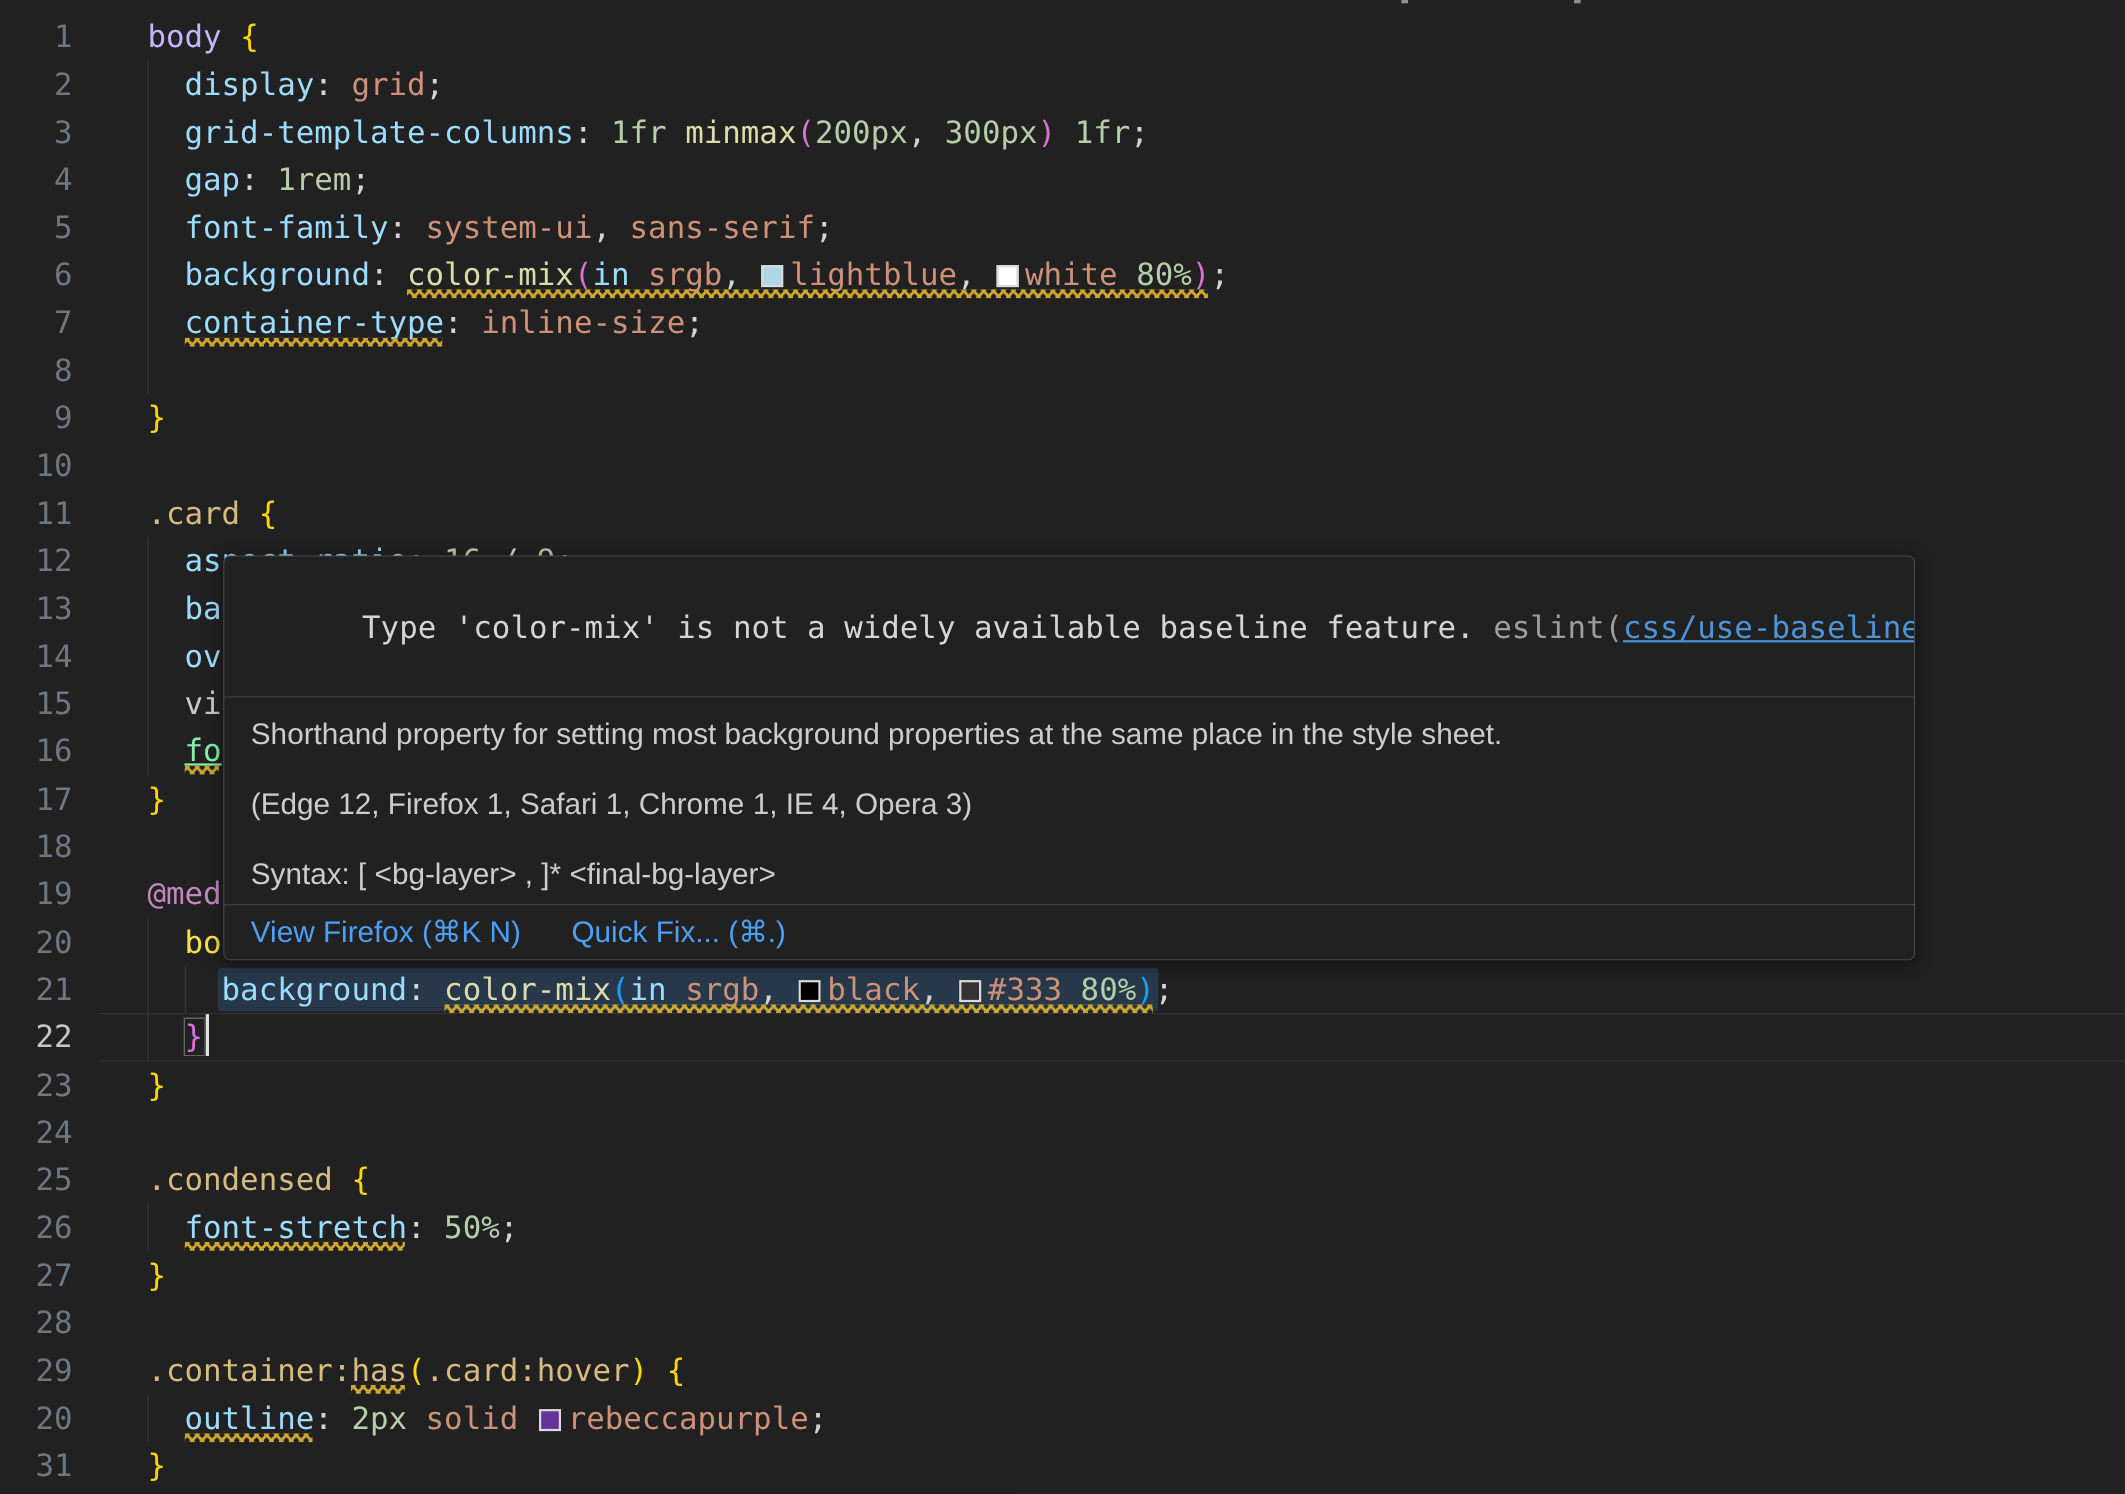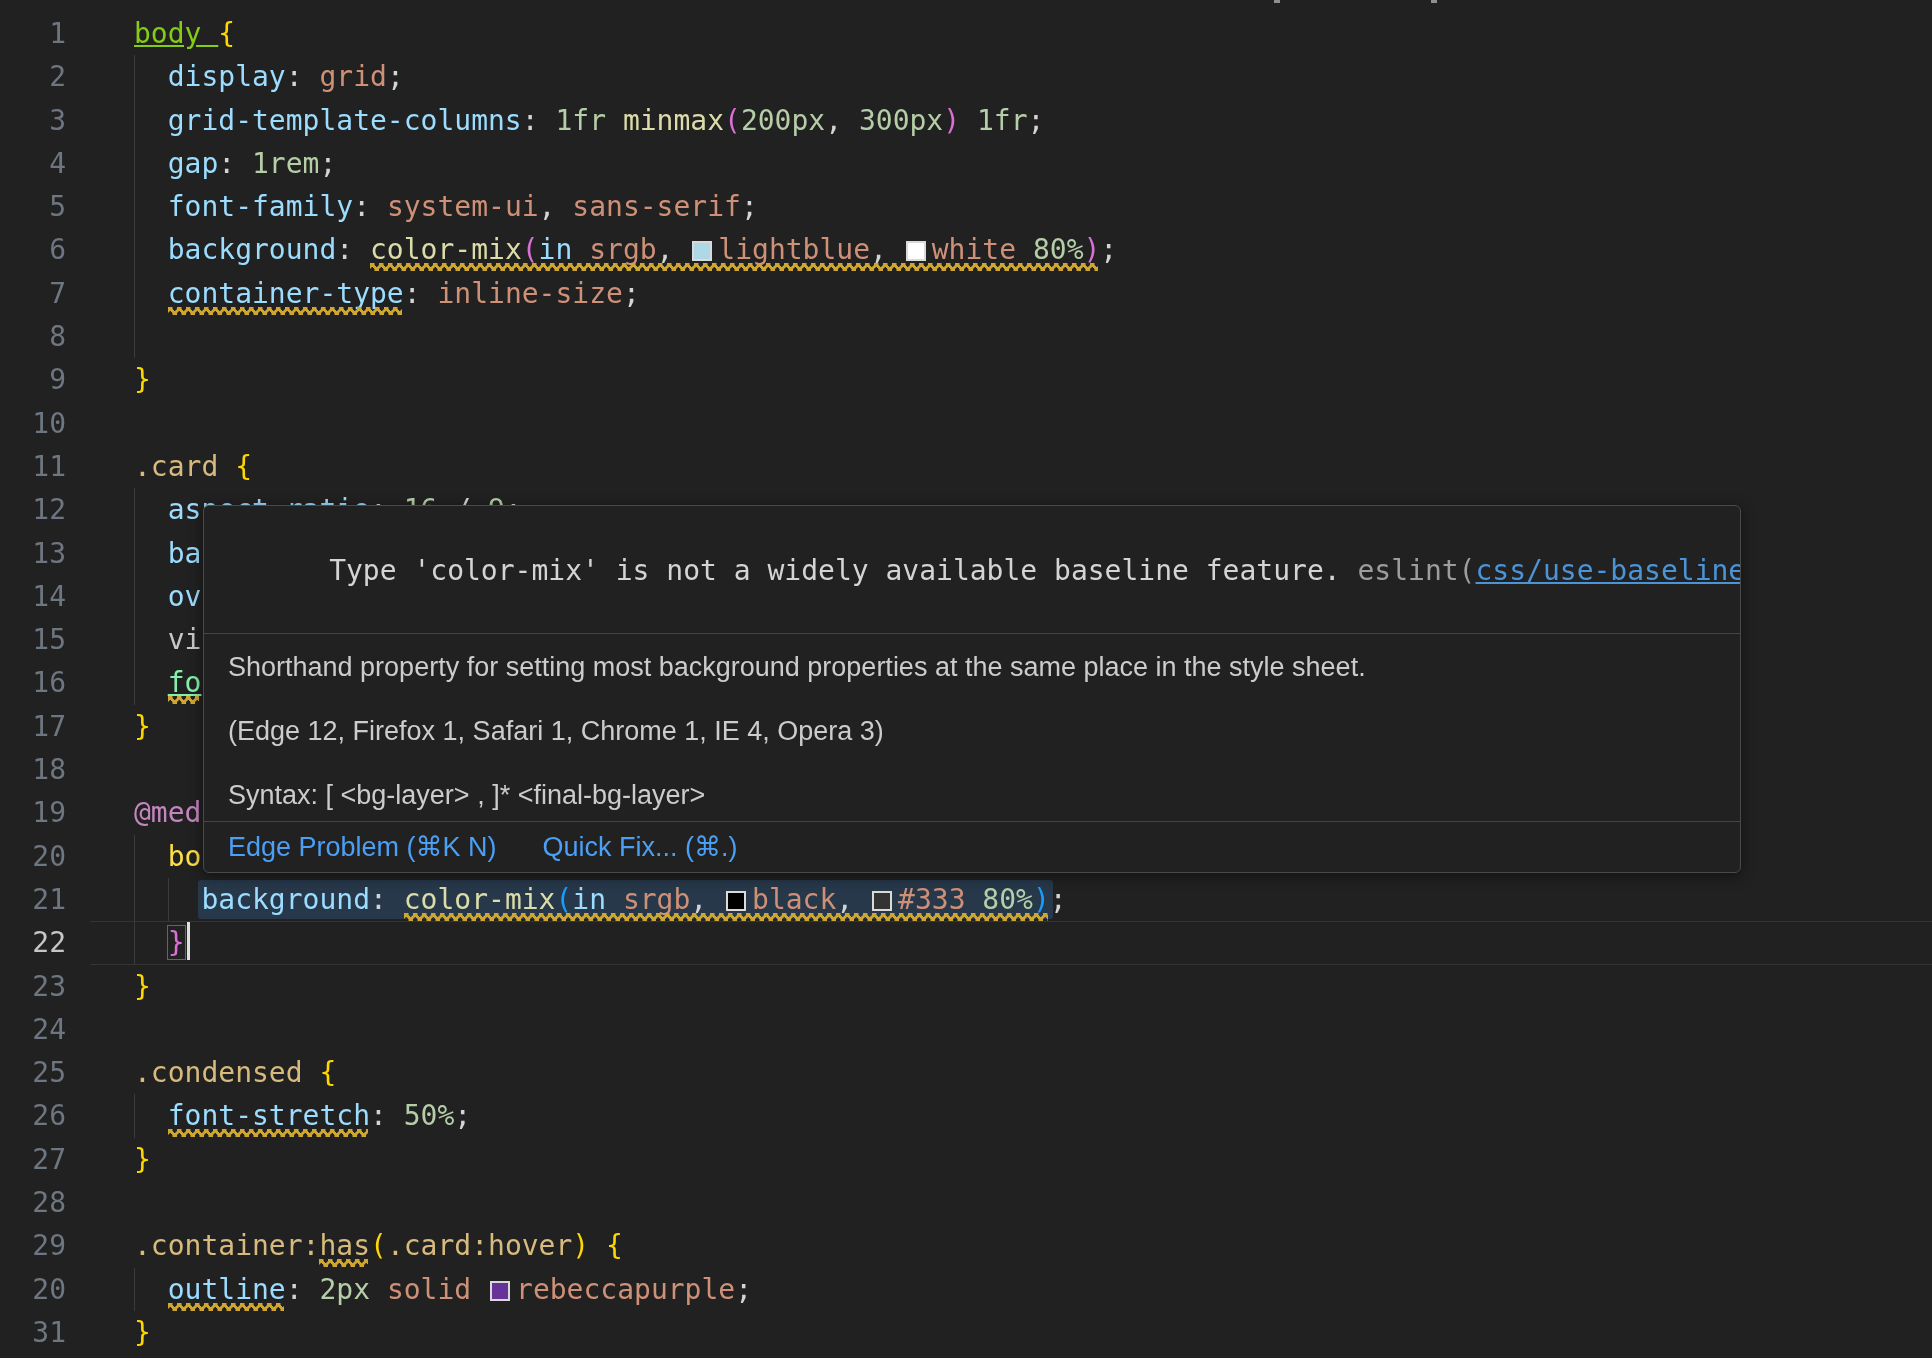--- a/index.html
+++ b/index.html
@@ -68,21 +68,21 @@
 </head>
 <body>
 
 <div id="screen">
   <div class="artifact" id="artifact-1"></div>
   <div class="artifact" id="artifact-2"></div>
 
   <div id="lines">
       <div class="line">
         <div class="ln">1</div>
-        <div class="code"><span style="color: #84cc16; text-decoration: underline;">body </span><span style="color: rgb(255, 215, 0);">{</span></div>
+        <div class="code"><span style="color: #c4b5fd;">body </span><span style="color: rgb(255, 215, 0);">{</span></div>
       </div>
       <div class="line">
         <div class="ln">2</div>
         <div class="guide" style="left: 134px;"></div>
         <div class="code"><span>  </span><span style="color: rgb(156, 220, 254);">display</span><span style="color: rgb(212, 212, 212);">:</span><span> </span><span style="color: rgb(206, 145, 120);">grid</span><span style="color: rgb(212, 212, 212);">;</span></div>
       </div>
       <div class="line">
         <div class="ln">3</div>
         <div class="guide" style="left: 134px;"></div>
         <div class="code"><span>  </span><span style="color: rgb(156, 220, 254);">grid-template-columns</span><span style="color: rgb(212, 212, 212);">:</span><span> </span><span style="color: rgb(181, 206, 168);">1fr</span><span> </span><span style="color: rgb(220, 220, 170);">minmax</span><span style="color: rgb(218, 112, 214);">(</span><span style="color: rgb(181, 206, 168);">200px</span><span style="color: rgb(212, 212, 212);">,</span><span> </span><span style="color: rgb(181, 206, 168);">300px</span><span style="color: rgb(218, 112, 214);">)</span><span> </span><span style="color: rgb(181, 206, 168);">1fr</span><span style="color: rgb(212, 212, 212);">;</span></div>
@@ -220,17 +220,17 @@
     <div class="tt-diag">
       <span>Type 'color-mix' is not a widely available baseline feature. </span><span class="dim">eslint(</span><a class="rule-link">css/use-baseline</a>
     </div>
     <div class="tt-body">
       <p>Shorthand property for setting most background properties at the same place in the style sheet.</p>
       <p>(Edge 12, Firefox 1, Safari 1, Chrome 1, IE 4, Opera 3)</p>
       <p>Syntax: [ &lt;bg-layer&gt; , ]* &lt;final-bg-layer&gt;</p>
 
     </div>
     <div class="tt-actions">
-      <a class="action">Edge Problem (⌘K N)</a>
+      <a class="action">View Firefox (⌘K N)</a>
       <a class="action">Quick Fix... (⌘.)</a>
     </div>
   </div>
 </div>
 
 </body></html>

